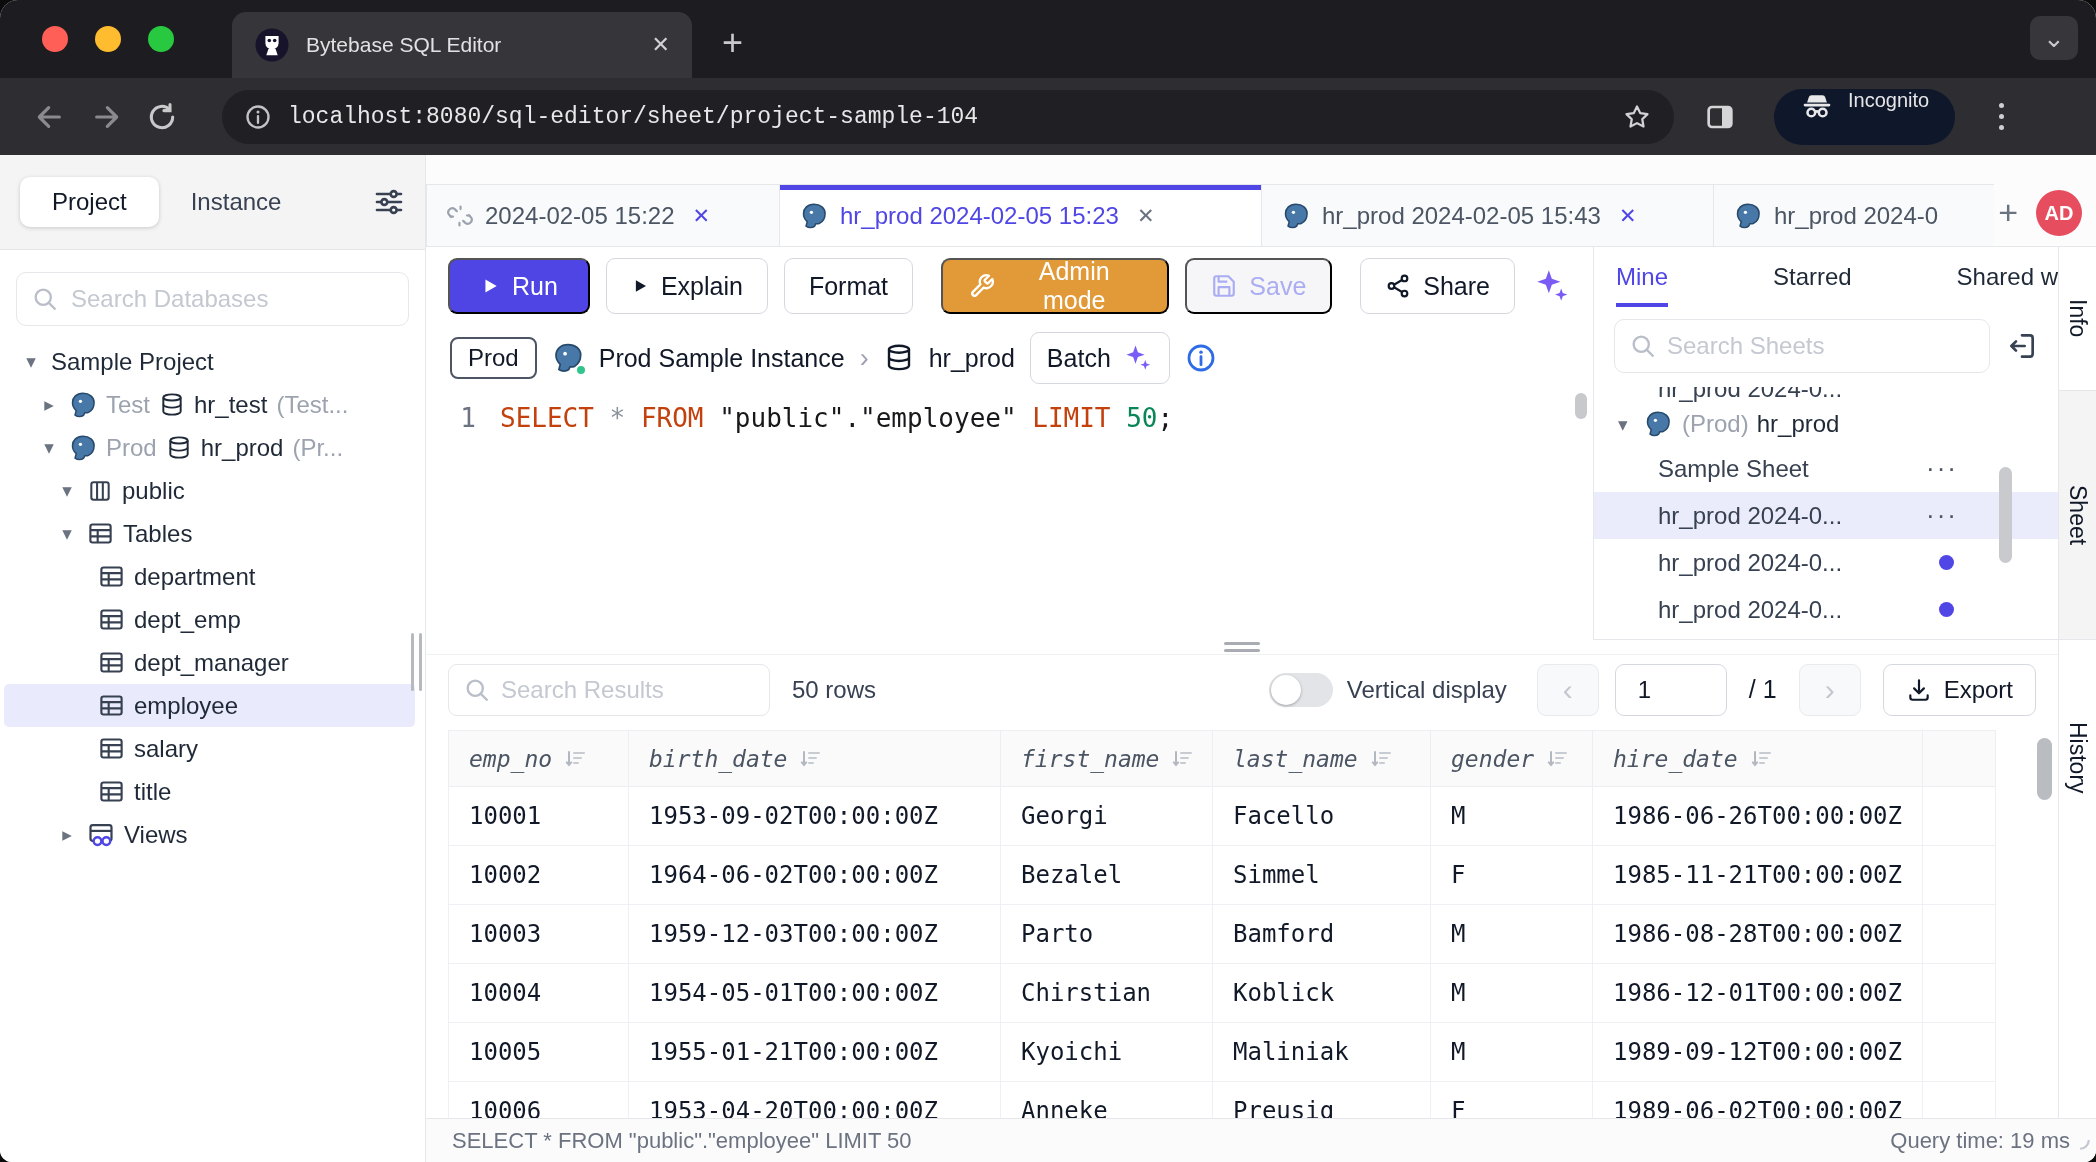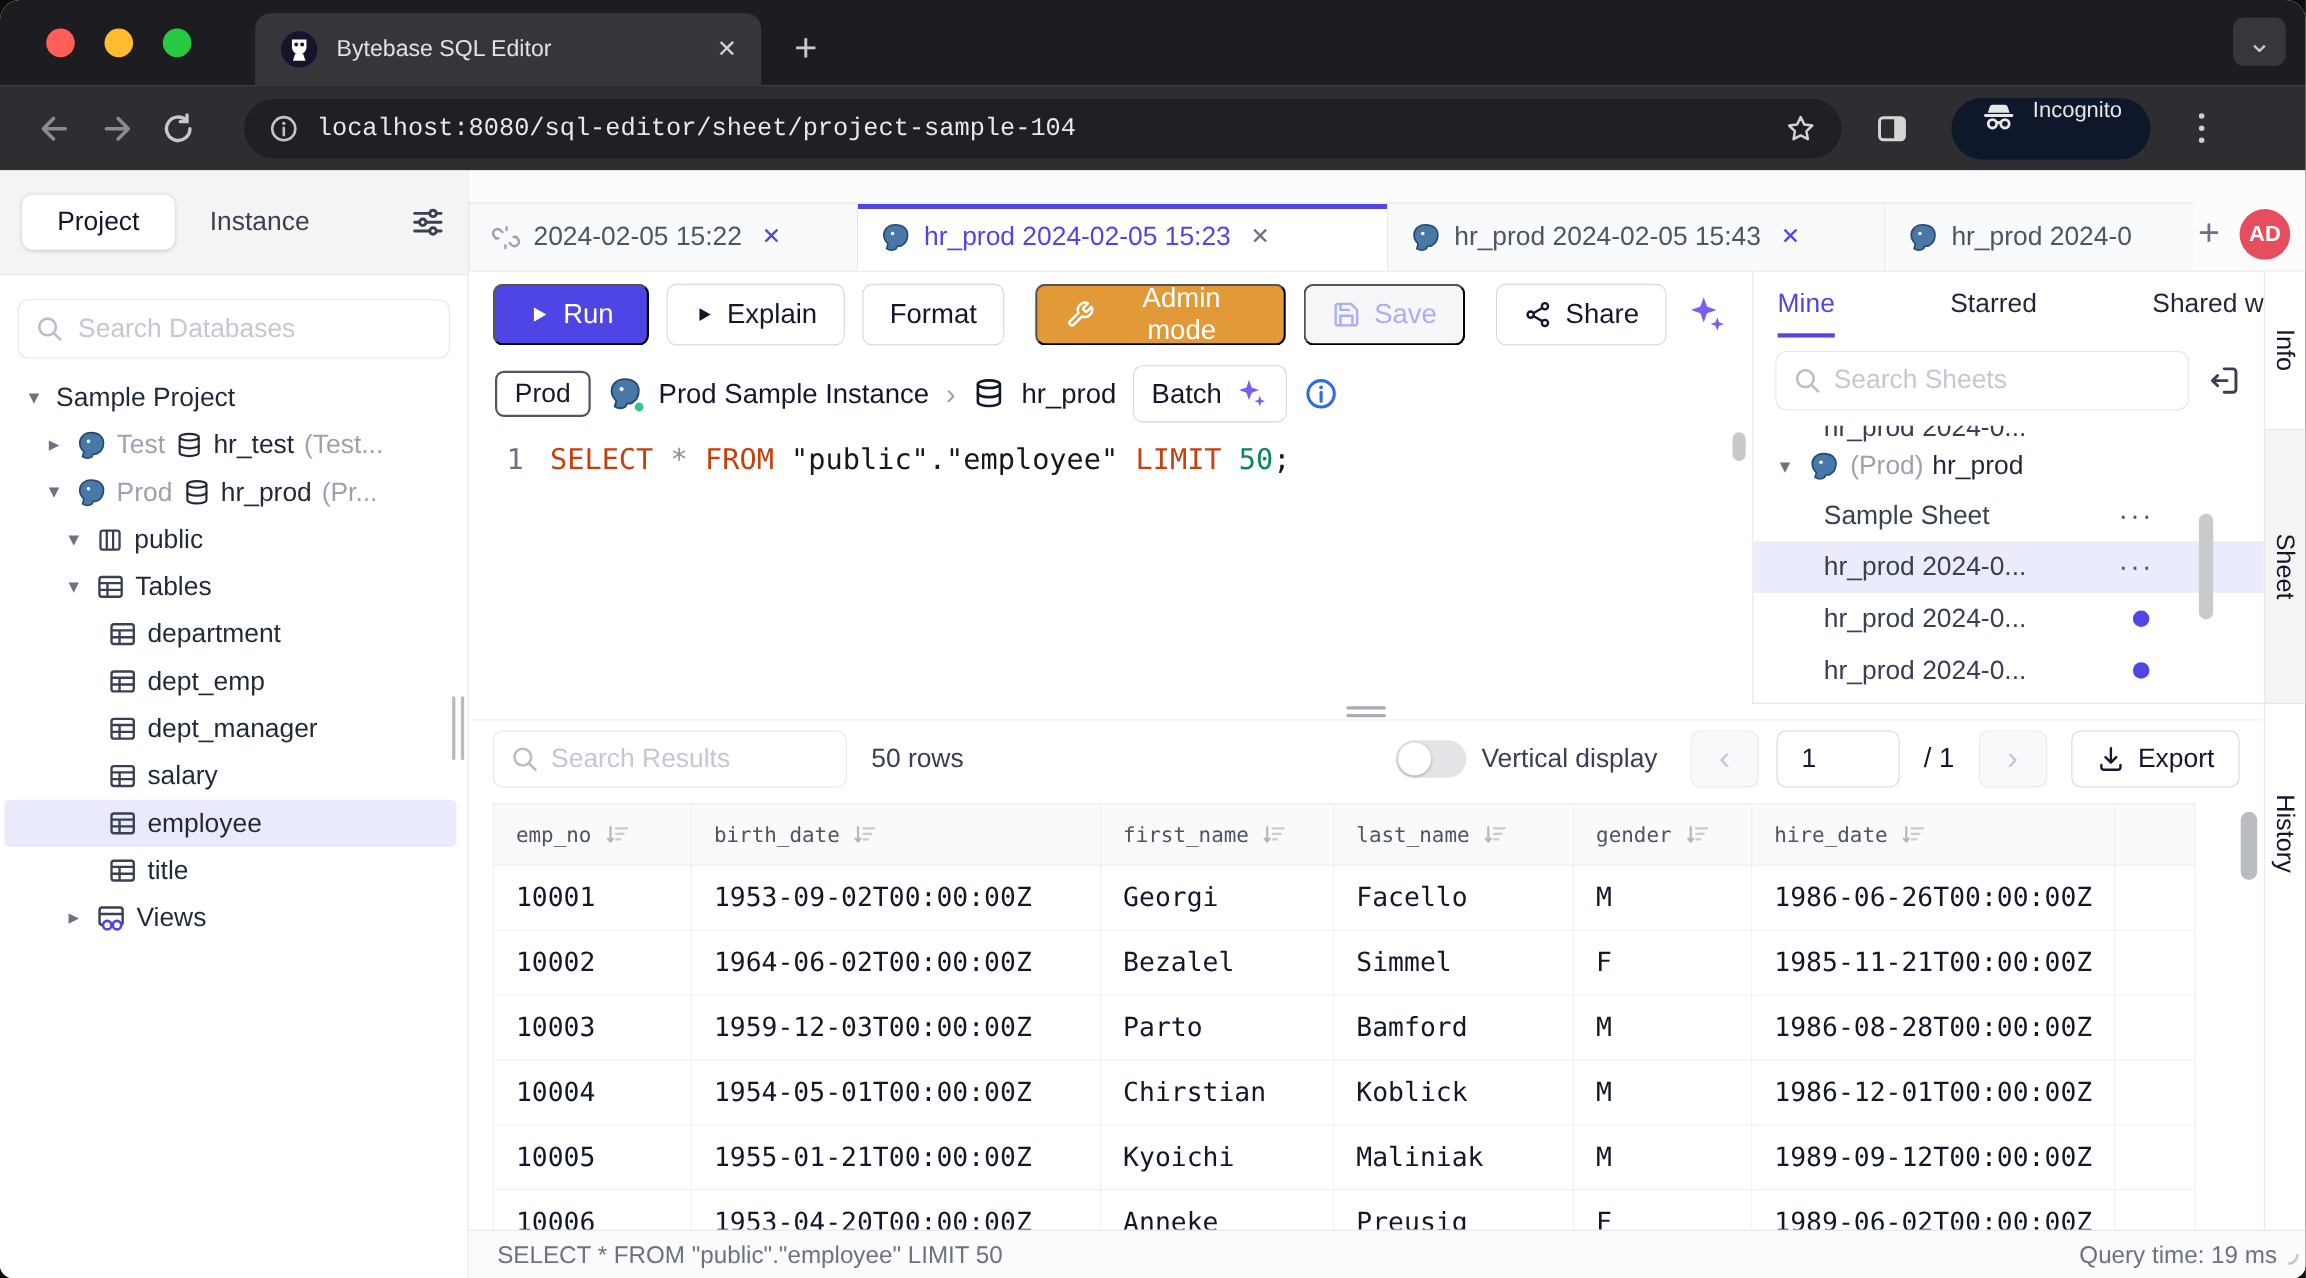--- a/index.html
+++ b/index.html
@@ -135,21 +135,21 @@
                font-size:30px; display:flex; align-items:center; justify-content:center; }
   .page-input { width:112px; height:52px; border:1px solid #d5d8de; border-radius:9px; font-size:24px; padding:0 0 0 22px;
                 outline:none; color:#111827; }
   .page-total { font-size:25px; color:#111827; margin:0 6px; }
   .btn-export { height:52px; border:1px solid #d5d8de; border-radius:9px; background:#fff; display:flex; align-items:center;
                 gap:12px; padding:0 22px; font-size:24px; color:#111827; margin-left:6px; }
 
   .grid-wrap { flex:1; min-height:0; overflow:hidden; position:relative; padding:6px 20px 0 22px; }
   table.res { border-collapse:collapse; table-layout:fixed; width:1548px; font-family:"DejaVu Sans Mono",monospace; }
   table.res th { height:56px; background:#fafafa; border:1px solid #eceef1; font-weight:normal; text-align:right;
-                 font-size:19px; color:#4b5563; padding:0 0 0 20px; }
+                 font-size:23px; color:#4b5563; padding:0 0 0 20px;font-style:italic; }
   table.res td { height:59px; border:1px solid #eff0f3; font-size:24px; color:#111827; padding:0 0 0 20px; white-space:nowrap; overflow:hidden; }
   .thflex { display:flex; align-items:center; gap:12px; }
   .grid-scroll { position:absolute; right:6px; top:14px; width:15px; height:62px; background:#b9bcc1; border-radius:8px; }
 
   .statusbar { height:44px; flex:none; border-top:1px solid #e5e7eb; background:#fbfbfc; display:flex; align-items:center;
                justify-content:space-between; padding:0 26px; font-size:22px; color:#6b7280; position:relative; }
   .corner-grip { position:absolute; right:4px; bottom:4px; }
   .ico { display:inline-flex; flex:none; }
 </style>
 </head>
@@ -345,37 +345,37 @@
         </div>
         <div class="trow pl4">
           <span class="ico">
               <svg width="27" height="27" viewBox="0 0 24 24" fill="none" stroke="#374151" stroke-width="1.9">
                 <rect x="3" y="4" width="18" height="16" rx="2"></rect>
                 <path d="M3 9h18M3 14.5h18M9.5 9v11"></path>
               </svg>
             </span>
           <span>dept_manager</span>
         </div>
-        <div class="trow pl4">
+        <div class="trow pl4 sel">
           <span class="ico">
               <svg width="27" height="27" viewBox="0 0 24 24" fill="none" stroke="#374151" stroke-width="1.9">
                 <rect x="3" y="4" width="18" height="16" rx="2"></rect>
                 <path d="M3 9h18M3 14.5h18M9.5 9v11"></path>
               </svg>
             </span>
-          <span>salary</span>
-        </div>
-        <div class="trow pl4 sel">
+          <span>employee</span>
+        </div>
+        <div class="trow pl4">
           <span class="ico">
               <svg width="27" height="27" viewBox="0 0 24 24" fill="none" stroke="#374151" stroke-width="1.9">
                 <rect x="3" y="4" width="18" height="16" rx="2"></rect>
                 <path d="M3 9h18M3 14.5h18M9.5 9v11"></path>
               </svg>
             </span>
-          <span>employee</span>
+          <span>salary</span>
         </div>
         <div class="trow pl4">
           <span class="ico">
               <svg width="27" height="27" viewBox="0 0 24 24" fill="none" stroke="#374151" stroke-width="1.9">
                 <rect x="3" y="4" width="18" height="16" rx="2"></rect>
                 <path d="M3 9h18M3 14.5h18M9.5 9v11"></path>
               </svg>
             </span>
           <span>title</span>
         </div>

